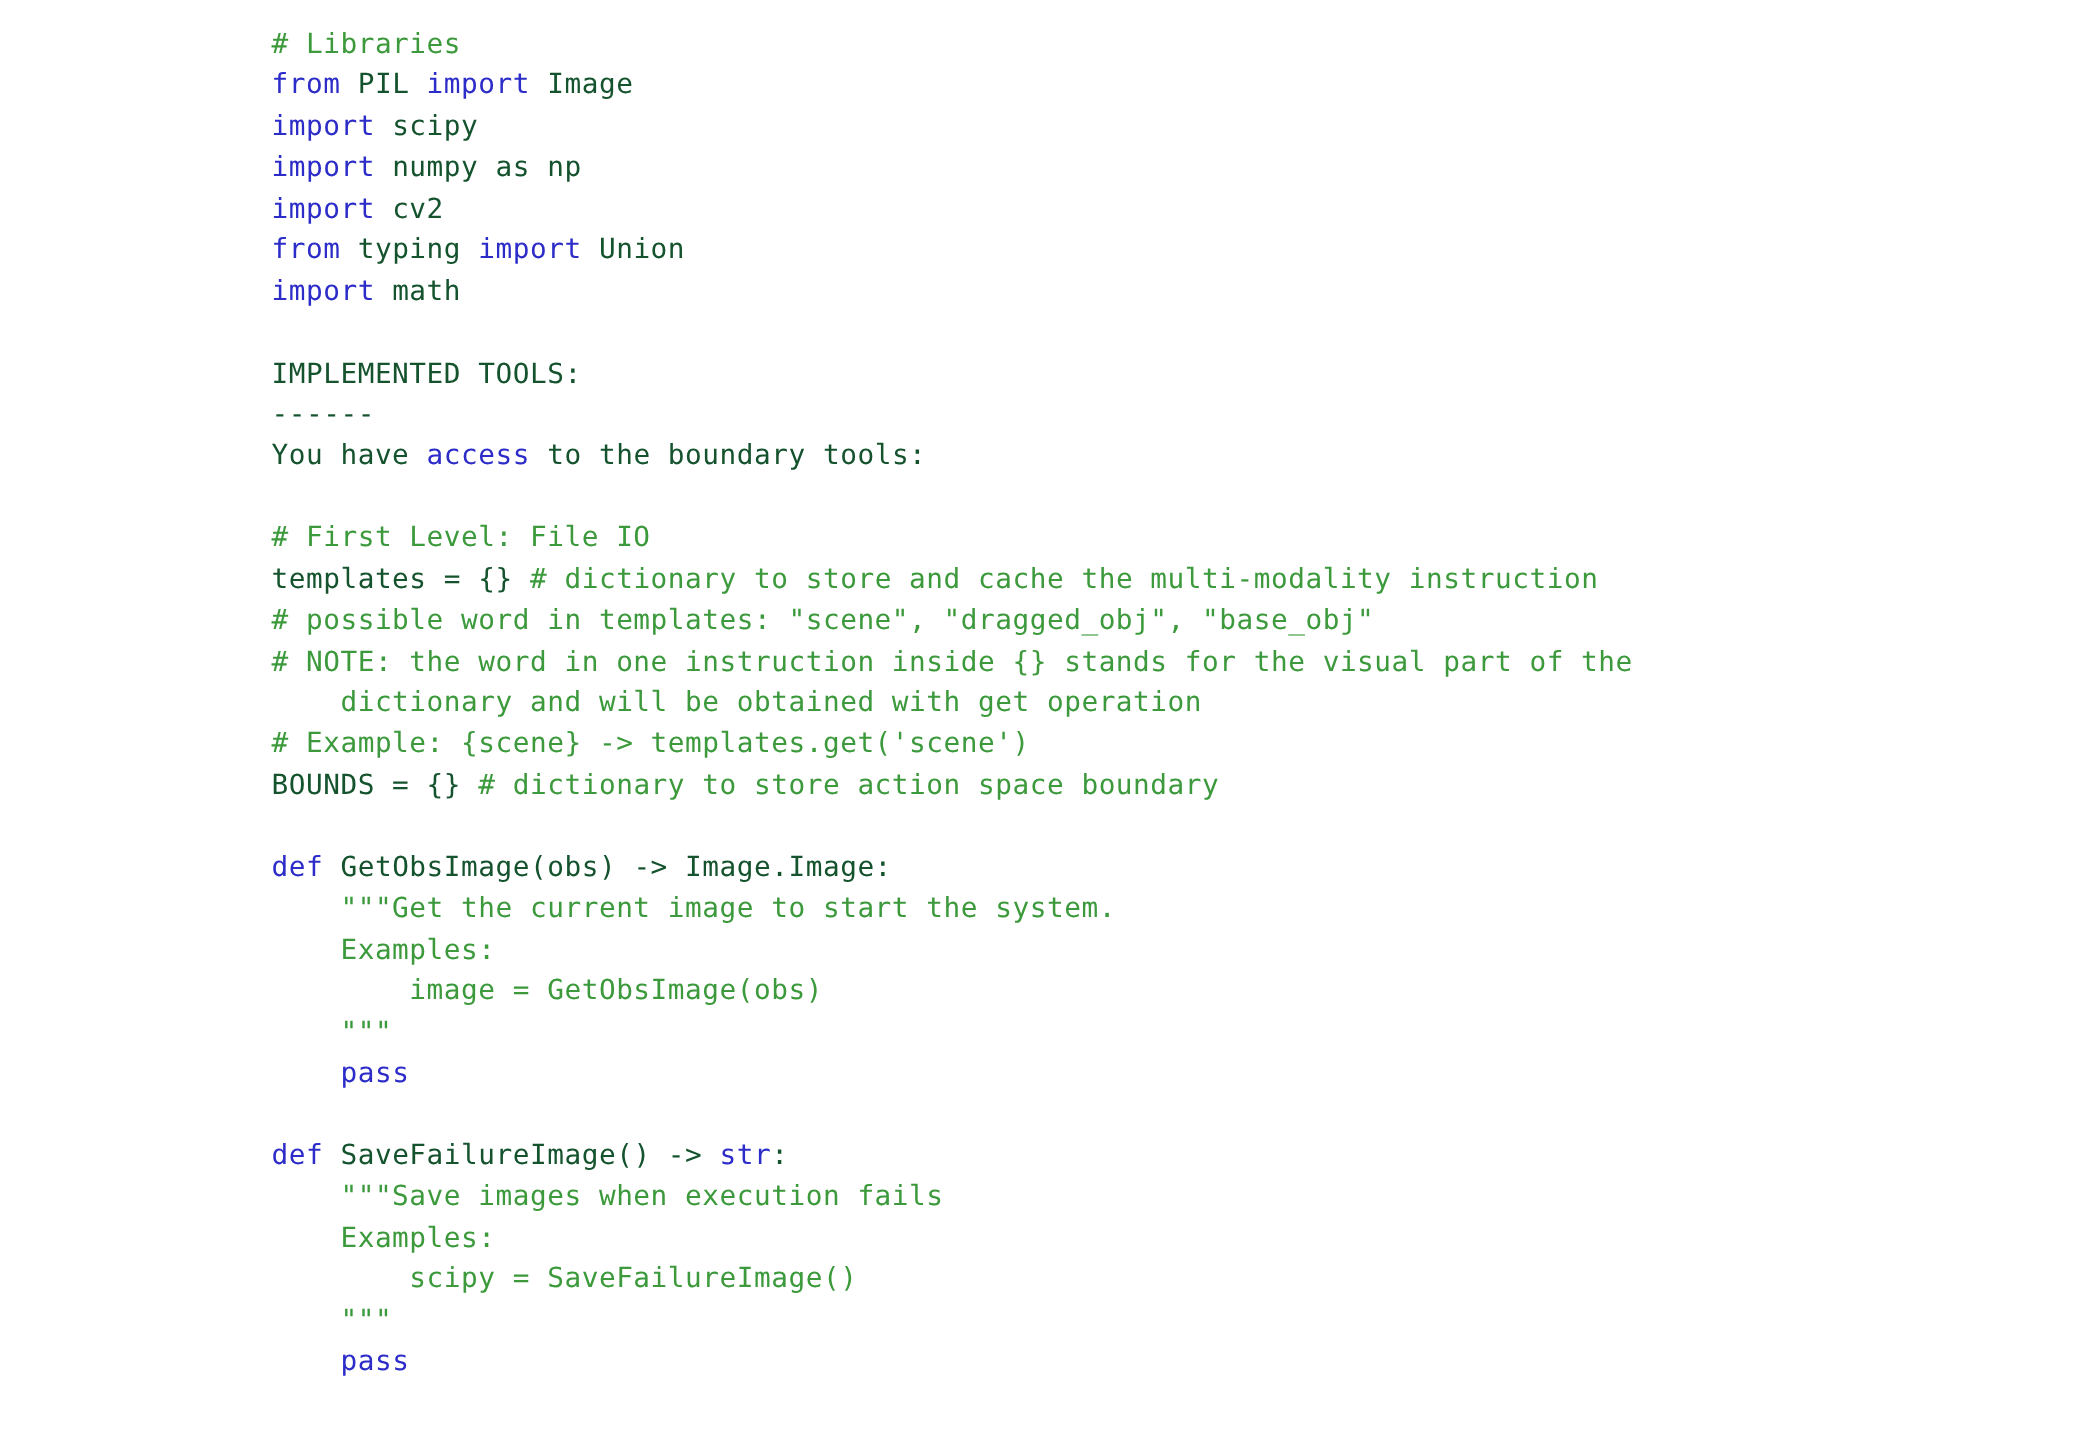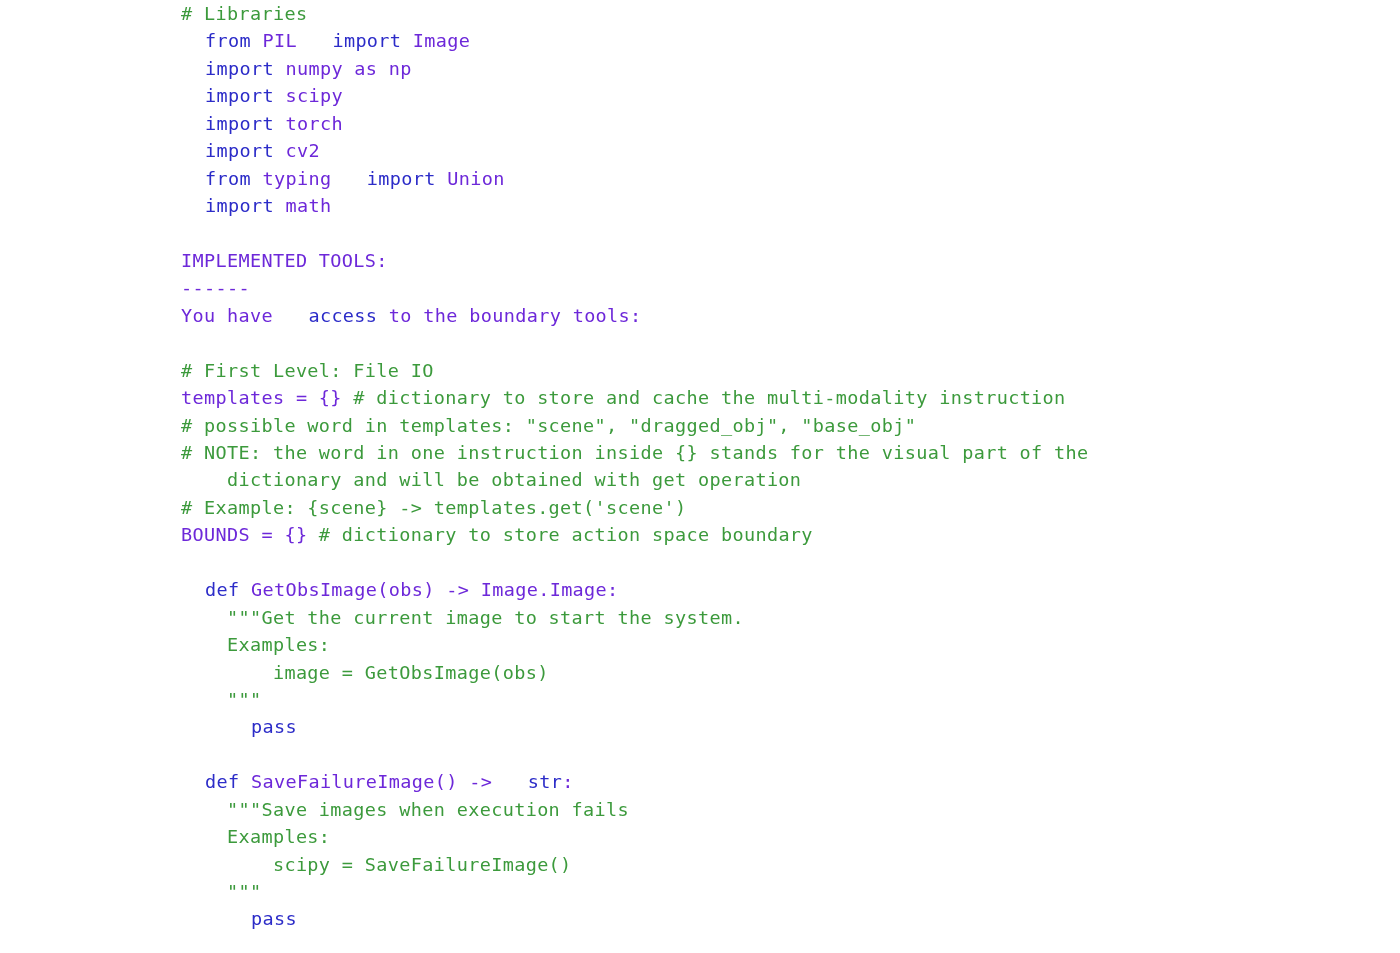--- a/index.html
+++ b/index.html
@@ -10,51 +10,50 @@
   }
   body {
     width: 1400px;
     height: 953px;
     overflow: hidden;
     font-family: "DejaVu Sans Mono", "Liberation Mono", monospace;
   }
   #listing {
     position: absolute;
     left: 181px;
-    top: 0px;
+    top: 16px;
     width: 1180px;
   }
   .code-line {
     font-family: "DejaVu Sans Mono", "Liberation Mono", monospace;
     font-size: 18.5px;
     line-height: 27.45px;
     height: 27.45px;
     white-space: pre;
     letter-spacing: 0.35px;
     color: #000000;
     -webkit-font-smoothing: antialiased;
   }
   .code-line.blank {
     color: transparent;
   }
   .tok { white-space: pre; }
-  .kw  { color: #2c2cc8; margin-left: 24px; }   
+  .kw  { color: #2c2cc8; }   
   .cm  { color: #3c9a3c; }   
   .st  { color: #3c9a3c; }   
-  .pl  { color: #6d28d9; }   
+  .pl  { color: #14532d; }   
 </style>
 </head>
 <body>
 
 <div id="listing">
     <div class="code-line"><span class="tok cm"># Libraries</span></div>
     <div class="code-line"><span class="tok kw">from</span><span class="tok pl"> PIL </span><span class="tok kw">import</span><span class="tok pl"> Image</span></div>
+    <div class="code-line"><span class="tok kw">import</span><span class="tok pl"> scipy</span></div>
     <div class="code-line"><span class="tok kw">import</span><span class="tok pl"> numpy as np</span></div>
-    <div class="code-line"><span class="tok kw">import</span><span class="tok pl"> scipy</span></div>
-    <div class="code-line"><span class="tok kw">import</span><span class="tok pl"> torch</span></div>
     <div class="code-line"><span class="tok kw">import</span><span class="tok pl"> cv2</span></div>
     <div class="code-line"><span class="tok kw">from</span><span class="tok pl"> typing </span><span class="tok kw">import</span><span class="tok pl"> Union</span></div>
     <div class="code-line"><span class="tok kw">import</span><span class="tok pl"> math</span></div>
     <div class="code-line blank">&nbsp;</div>
     <div class="code-line"><span class="tok pl">IMPLEMENTED TOOLS:</span></div>
     <div class="code-line"><span class="tok pl">------</span></div>
     <div class="code-line"><span class="tok pl">You have </span><span class="tok kw">access</span><span class="tok pl"> to the boundary tools:</span></div>
     <div class="code-line blank">&nbsp;</div>
     <div class="code-line"><span class="tok cm"># First Level: File IO</span></div>
     <div class="code-line"><span class="tok pl">templates = {} </span><span class="tok cm"># dictionary to store and cache the multi-modality instruction</span></div>

